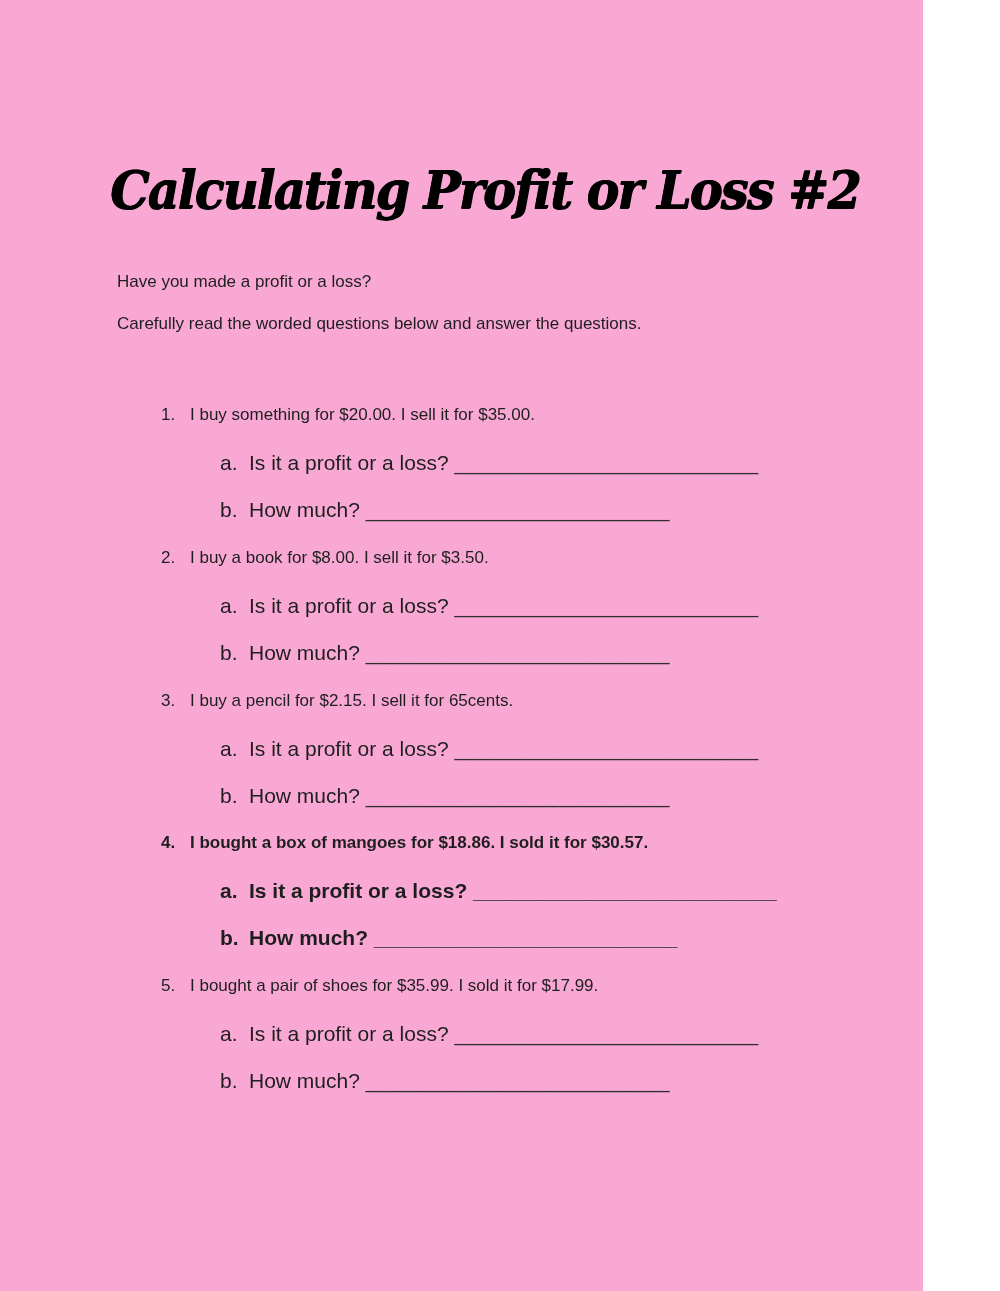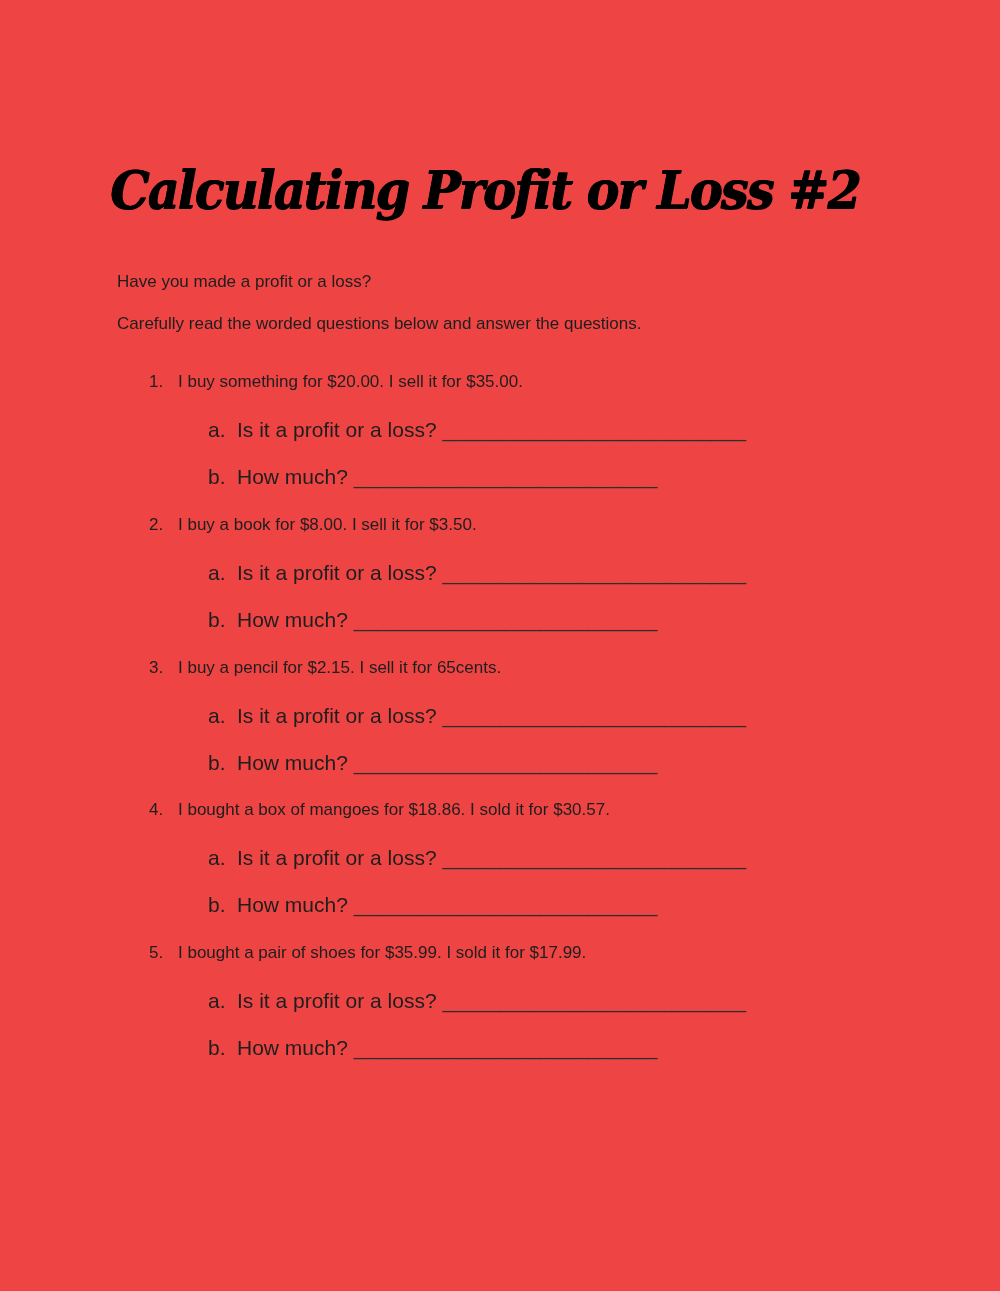--- a/index.html
+++ b/index.html
@@ -2,23 +2,23 @@
 <html><head>
 <meta charset="utf-8">
 <style>
   html, body {
     margin: 0;
     padding: 0;
     background: #ffffff;
   }
   .page {
     position: relative;
-    width: 1000px;
+    width: 923px;
     height: 1291px;
-    background: #ef4444;
+    background: #f9a8d4;
     font-family: "Liberation Sans", sans-serif;
     color: #1e1e1e;
     overflow: hidden;
   }
   .title {
     position: absolute;
     left: 110px;
     top: 124px;
     font-family: "DejaVu Serif", serif;
     font-style: italic;
@@ -35,28 +35,29 @@
     position: absolute;
     font-size: 17px;
     line-height: 22px;
     white-space: nowrap;
   }
   .intro-1 { left: 117px; top: 254px; }
   .intro-2 { left: 117px; top: 296px; }
 
   .q-group {
     position: absolute;
-    left: 4px;
+    left: 16px;
     width: 100%;
     height: 120px;
+    margin-top: 33px;
   }
   .qg1 { top: 371px; }
   .qg2 { top: 514px; padding-left: 29px; }
   .qg3 { top: 657px; padding-left: 20px; }
-  .qg4 { top: 799px; }
+  .qg4 { top: 799px; font-weight: bold; }
   .qg5 { top: 942px; }
 
   .q-main {
     position: absolute;
     left: 145px;
     top: 0;
     font-size: 17px;
     line-height: 22px;
     white-space: nowrap;
   }

